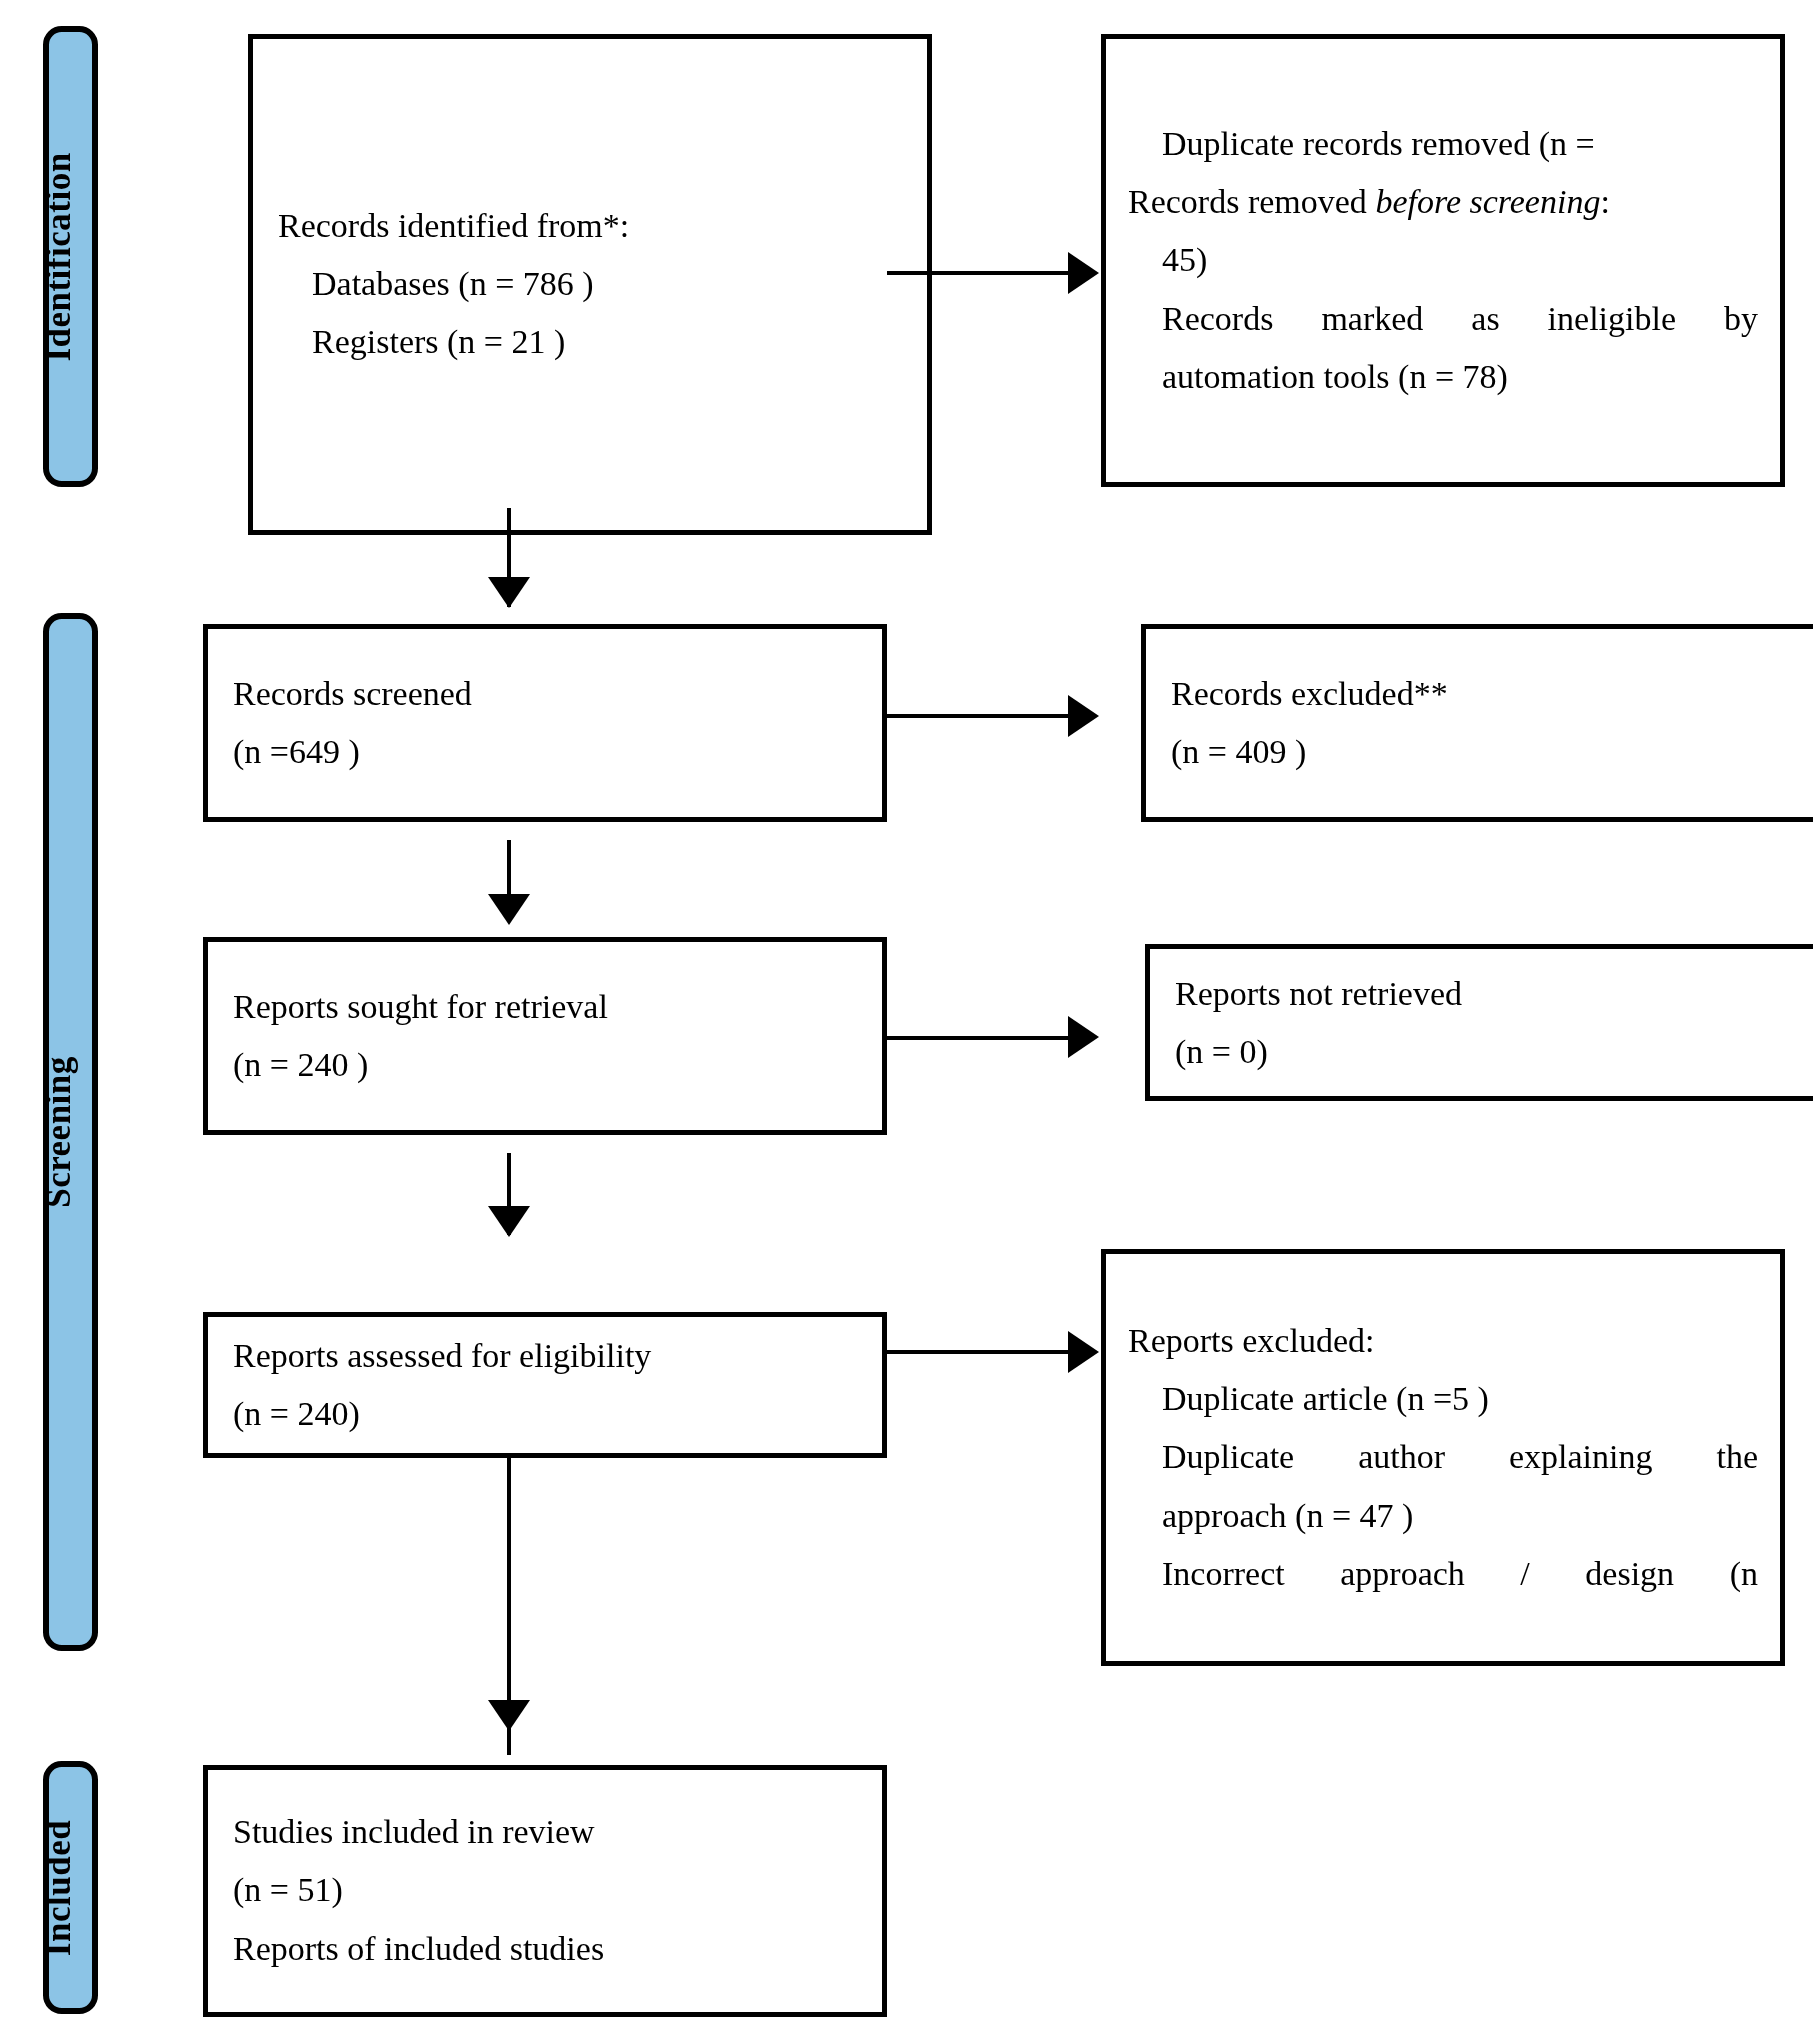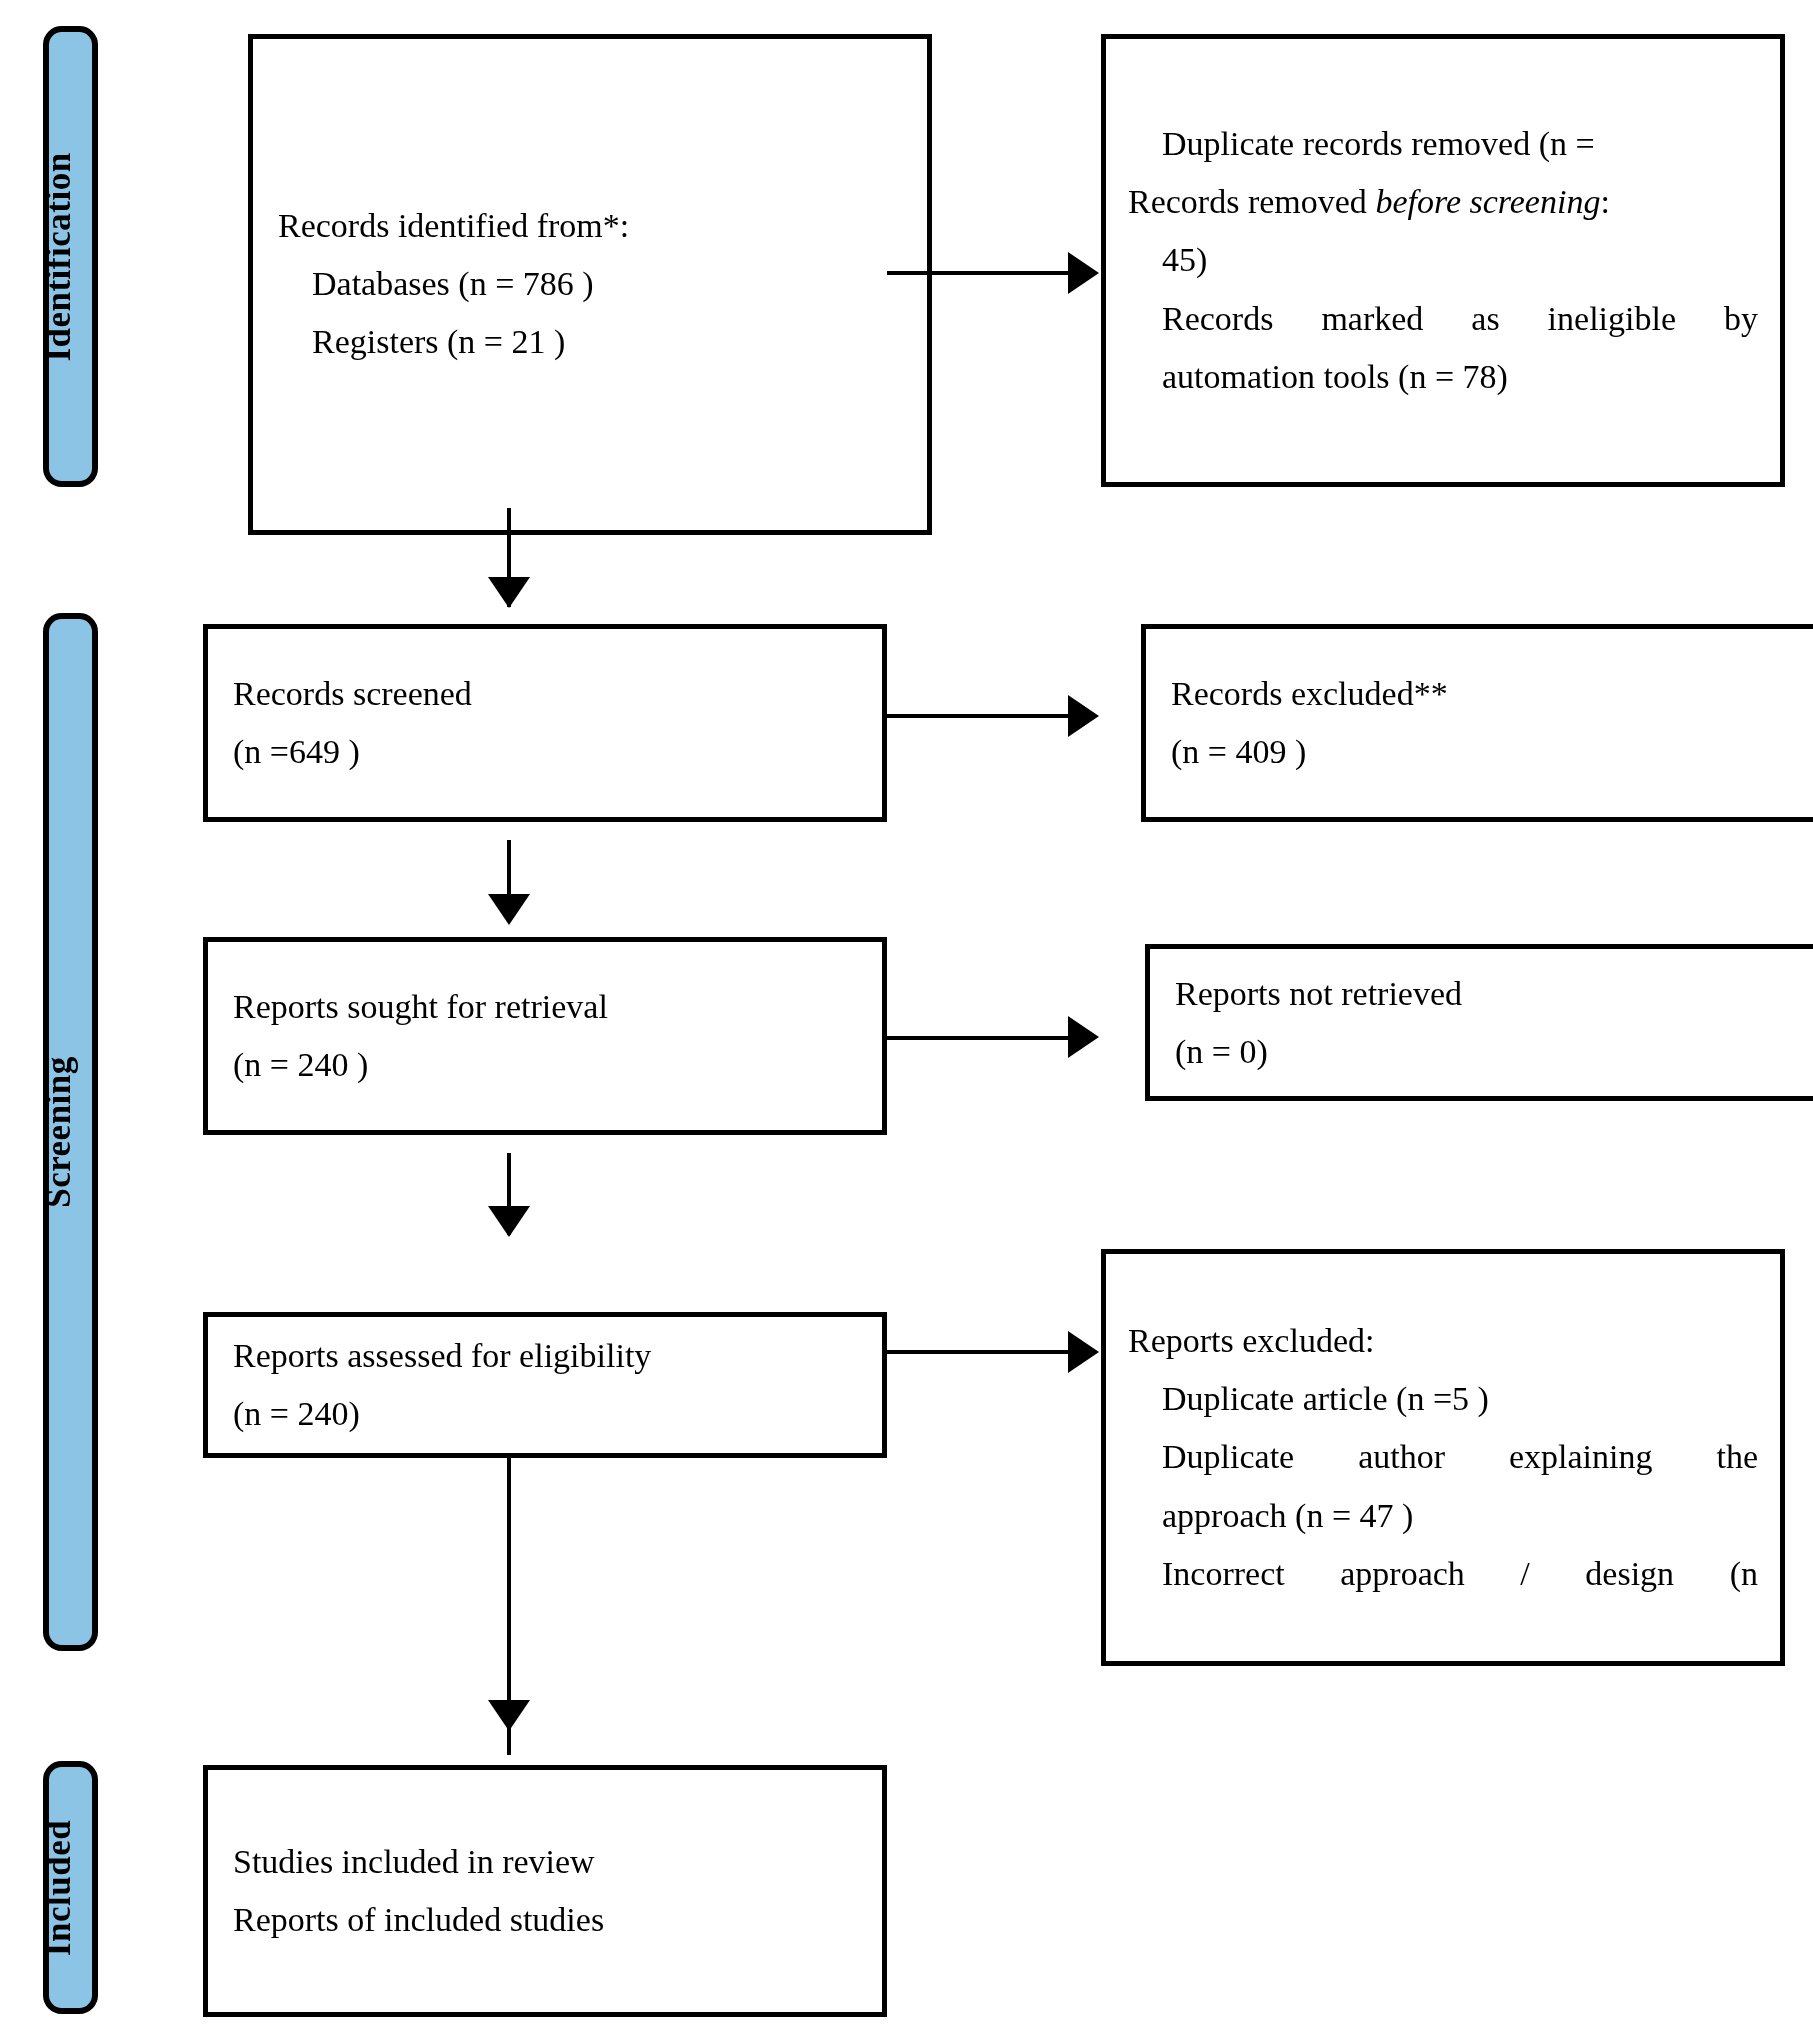--- a/index.html
+++ b/index.html
@@ -199,18 +199,19 @@
 
   <div class="conn-h" style="left:887px; top:1350px; width:181px;"></div>
   <div class="arrow-right" style="left:1068px; top:1331px;"></div>
 
   <div class="conn-v" style="left:507px; top:1453px; height:302px;"></div>
   <div class="arrow-down" style="left:488px; top:1700px;"></div>
 
   <div class="pbox" style="left:203px; top:1765px; width:684px; height:252px;">
     <div class="pbox-inner">
       <div class="line">Studies included in review</div>
+      <div class="line">(n = 51)</div>
       <div class="line">Reports of included studies</div>
     </div>
   </div>
 
 </div>
 
 
 </body></html>

